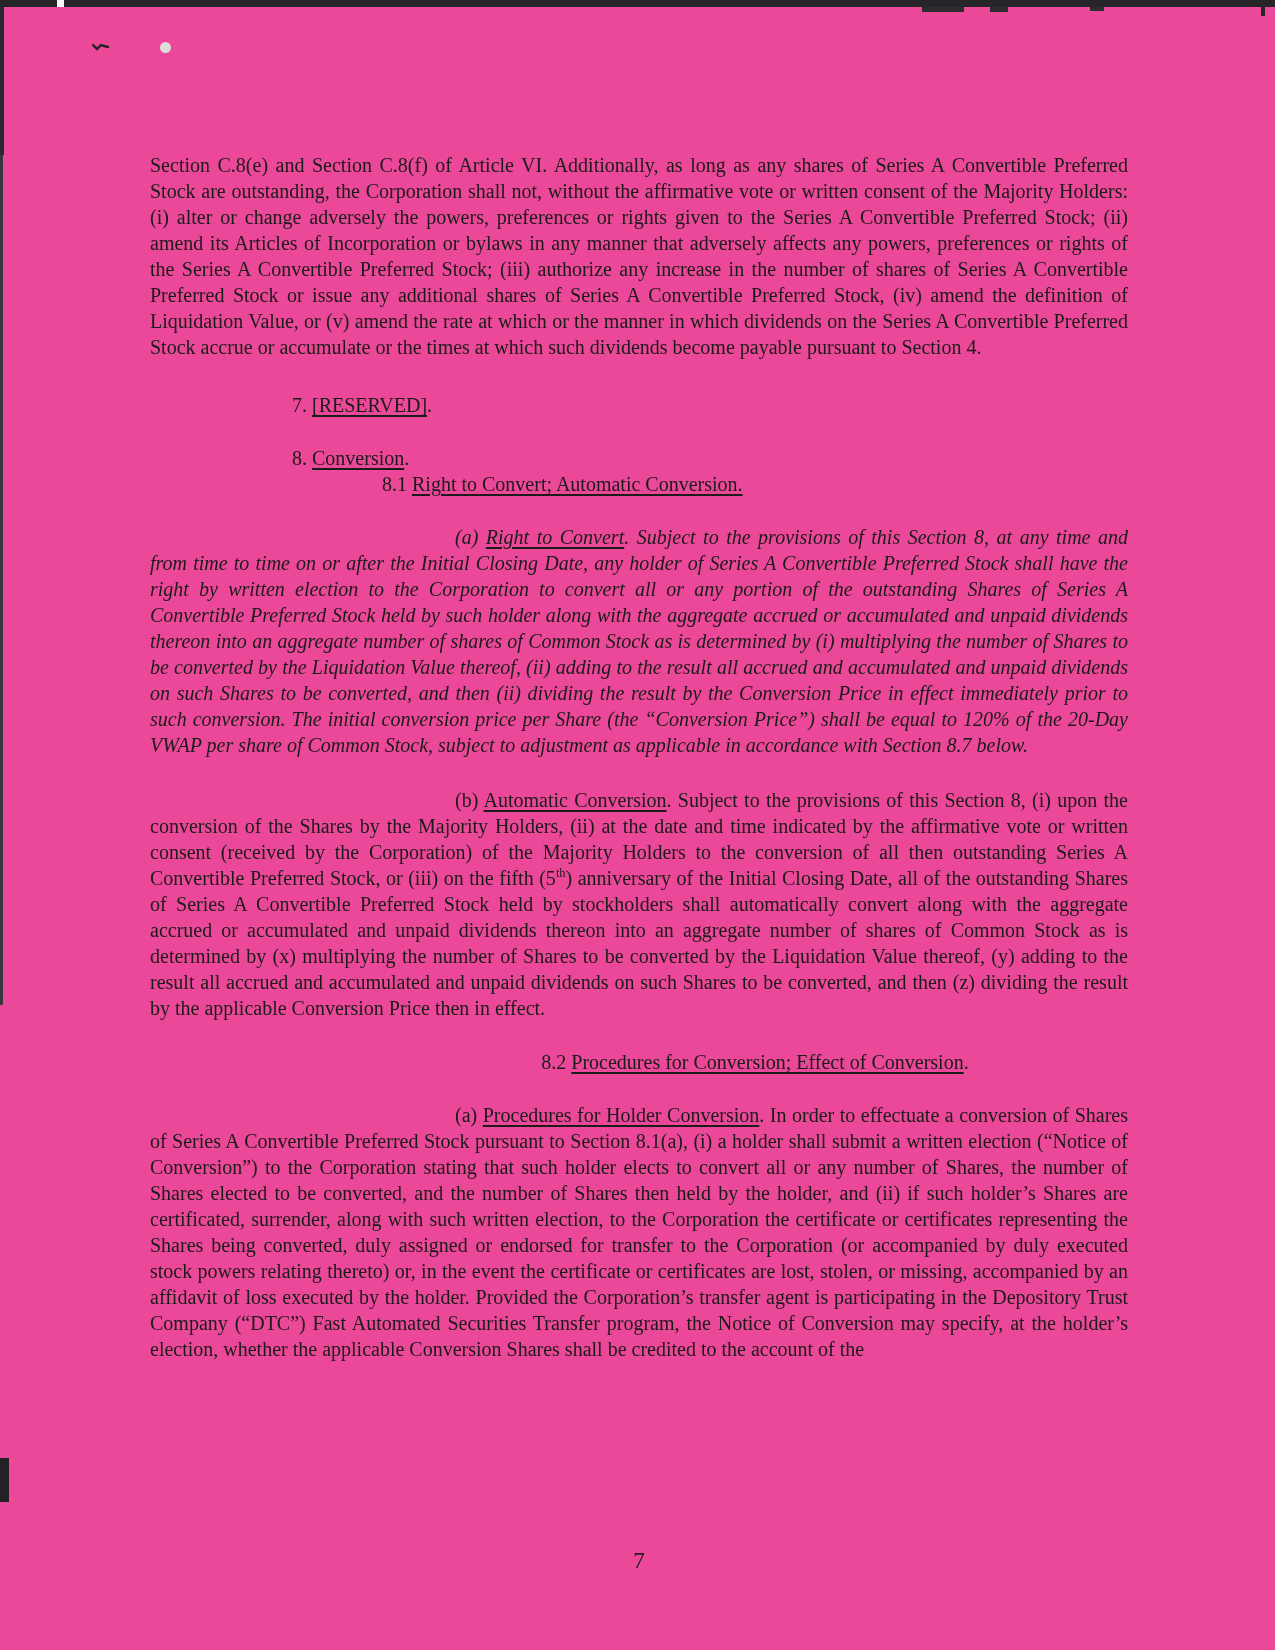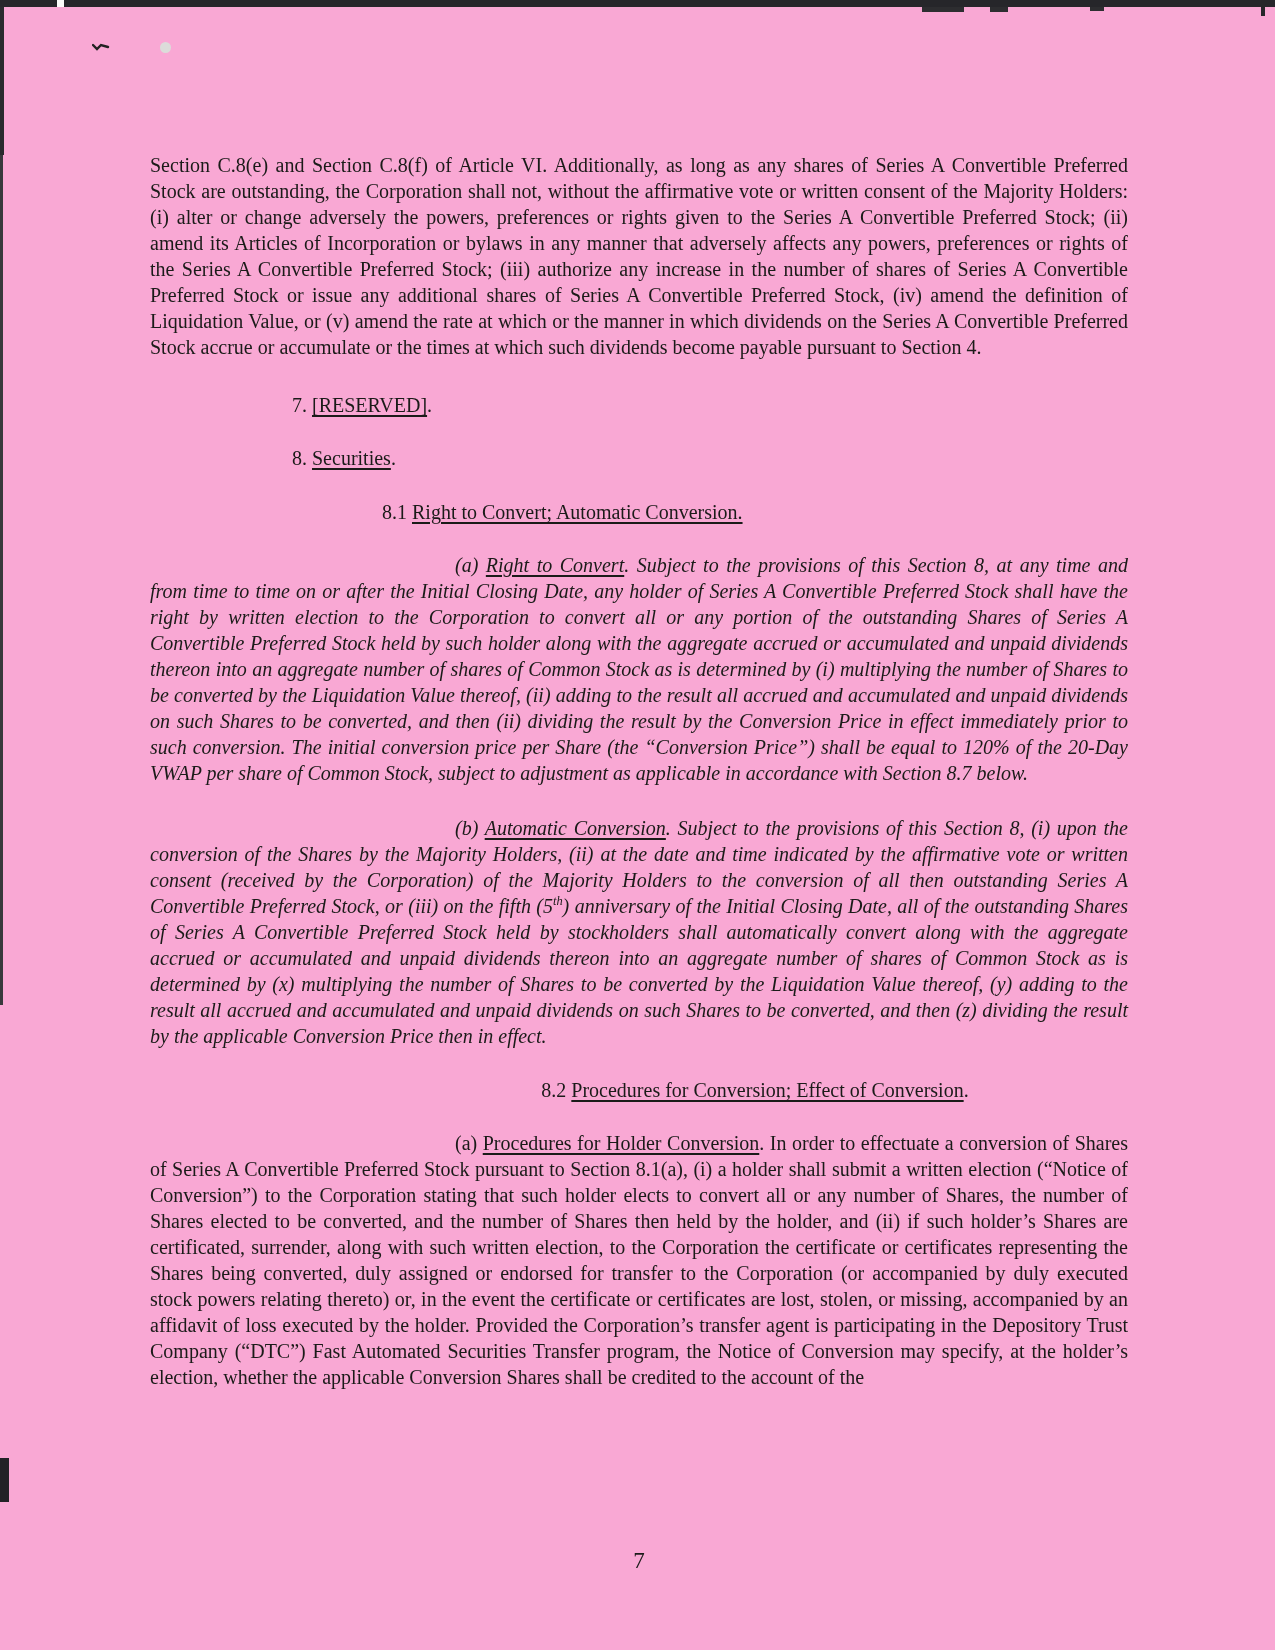--- a/index.html
+++ b/index.html
@@ -5,21 +5,21 @@
   html, body {
     margin: 0;
     padding: 0;
     background: #e8e8e8;
   }
   .page {
     position: relative;
     width: 1275px;
     height: 1650px;
     margin: 0 auto;
-    background: #f9a8d4;
+    background: #ec4899;
     overflow: hidden;
     font-family: "Liberation Serif", "DejaVu Serif", serif;
     color: #1b1b19;
   }
 
   
   .bar-top {
     position: absolute; left: 0; top: 0;
     width: 100%; height: 7px;
     background: #26262a;
@@ -75,23 +75,23 @@
   }
   .heading { margin: 0; }
   .h-l1 { padding-left: 142px; }
   .h-l2 { padding-left: 232px; }
   .indent { text-indent: 305px; }
   .u { text-decoration: underline; text-underline-offset: 3px; text-decoration-thickness: 1.5px; }
   sup { font-size: 0.62em; line-height: 0; vertical-align: super; }
 
   .mt-h7  { margin-top: 32px; }
   .mt-h8  { margin-top: 27px; }
-  .mt-h81 { margin-top: 28px; }
+  .mt-h81 { }
   .mt-pa1 { margin-top: 27px; font-style: italic; }
-  .mt-pb  { margin-top: 29px; font-style: italic; }
+  .mt-pb  { margin-top: 29px; }
   .mt-h82 { margin-top: 28px; text-align: center; }
   .mt-pa2 { margin-top: 27px; }
 
   .page-number {
     position: absolute;
     left: 150px;
     top: 1548px;
     width: 978px;
     text-align: center;
     font-size: 23px;
@@ -115,21 +115,21 @@
     <path d="M1 5 L5 9 L9 5 L16 7" fill="none" stroke="#222" stroke-width="2.4" stroke-linecap="round"></path>
   </svg>
   <div class="smudge"></div>
 
   <div class="content">
 
     <p class="para">Section C.8(e) and Section C.8(f) of Article VI. Additionally, as long as any shares of Series A Convertible Preferred Stock are outstanding, the Corporation shall not, without the affirmative vote or written consent of the Majority Holders: (i) alter or change adversely the powers, preferences or rights given to the Series A Convertible Preferred Stock; (ii) amend its Articles of Incorporation or bylaws in any manner that adversely affects any powers, preferences or rights of the Series A Convertible Preferred Stock; (iii) authorize any increase in the number of shares of Series A Convertible Preferred Stock or issue any additional shares of Series A Convertible Preferred Stock, (iv) amend the definition of Liquidation Value, or (v) amend the rate at which or the manner in which dividends on the Series A Convertible Preferred Stock accrue or accumulate or the times at which such dividends become payable pursuant to Section 4.</p>
 
     <p class="heading h-l1 mt-h7"><span>7.</span> <span class="u">[RESERVED]</span><span>.</span></p>
 
-    <p class="heading h-l1 mt-h8"><span>8.</span> <span class="u">Securities</span><span>.</span></p>
+    <p class="heading h-l1 mt-h8"><span>8.</span> <span class="u">Conversion</span><span>.</span></p>
 
     <p class="heading h-l2 mt-h81"><span>8.1</span> <span class="u">Right to Convert; Automatic Conversion.</span></p>
 
     <p class="para indent mt-pa1"><span>(a)</span> <span class="u">Right to Convert</span><span>. Subject to the provisions of this Section 8, at any time and from time to time on or after the Initial Closing Date, any holder of Series A Convertible Preferred Stock shall have the right by written election to the Corporation to convert all or any portion of the outstanding Shares of Series A Convertible Preferred Stock held by such holder along with the aggregate accrued or accumulated and unpaid dividends thereon into an aggregate number of shares of Common Stock as is determined by (i) multiplying the number of Shares to be converted by the Liquidation Value thereof, (ii) adding to the result all accrued and accumulated and unpaid dividends on such Shares to be converted, and then (ii) dividing the result by the Conversion Price in effect immediately prior to such conversion. The initial conversion price per Share (the “Conversion Price”) shall be equal to 120% of the 20-Day VWAP per share of Common Stock, subject to adjustment as applicable in accordance with Section 8.7 below.</span></p>
 
     <p class="para indent mt-pb"><span>(b)</span> <span class="u">Automatic Conversion</span><span>. Subject to the provisions of this Section 8, (i) upon the conversion of the Shares by the Majority Holders, (ii) at the date and time indicated by the affirmative vote or written consent (received by the Corporation) of the Majority Holders to the conversion of all then outstanding Series A Convertible Preferred Stock, or (iii) on the fifth (5</span><sup>th</sup><span>) anniversary of the Initial Closing Date, all of the outstanding Shares of Series A Convertible Preferred Stock held by stockholders shall automatically convert along with the aggregate accrued or accumulated and unpaid dividends thereon into an aggregate number of shares of Common Stock as is determined by (x) multiplying the number of Shares to be converted by the Liquidation Value thereof, (y) adding to the result all accrued and accumulated and unpaid dividends on such Shares to be converted, and then (z) dividing the result by the applicable Conversion Price then in effect.</span></p>
 
     <p class="heading h-l2 mt-h82"><span>8.2</span> <span class="u">Procedures for Conversion; Effect of Conversion</span><span>.</span></p>
 
     <p class="para indent mt-pa2"><span>(a)</span> <span class="u">Procedures for Holder Conversion</span><span>. In order to effectuate a conversion of Shares of Series A Convertible Preferred Stock pursuant to Section 8.1(a), (i) a holder shall submit a written election (“Notice of Conversion”) to the Corporation stating that such holder elects to convert all or any number of Shares, the number of Shares elected to be converted, and the number of Shares then held by the holder, and (ii) if such holder’s Shares are certificated, surrender, along with such written election, to the Corporation the certificate or certificates representing the Shares being converted, duly assigned or endorsed for transfer to the Corporation (or accompanied by duly executed stock powers relating thereto) or, in the event the certificate or certificates are lost, stolen, or missing, accompanied by an affidavit of loss executed by the holder. Provided the Corporation’s transfer agent is participating in the Depository Trust Company (“DTC”) Fast Automated Securities Transfer program, the Notice of Conversion may specify, at the holder’s election, whether the applicable Conversion Shares shall be credited to the account of the</span></p>

